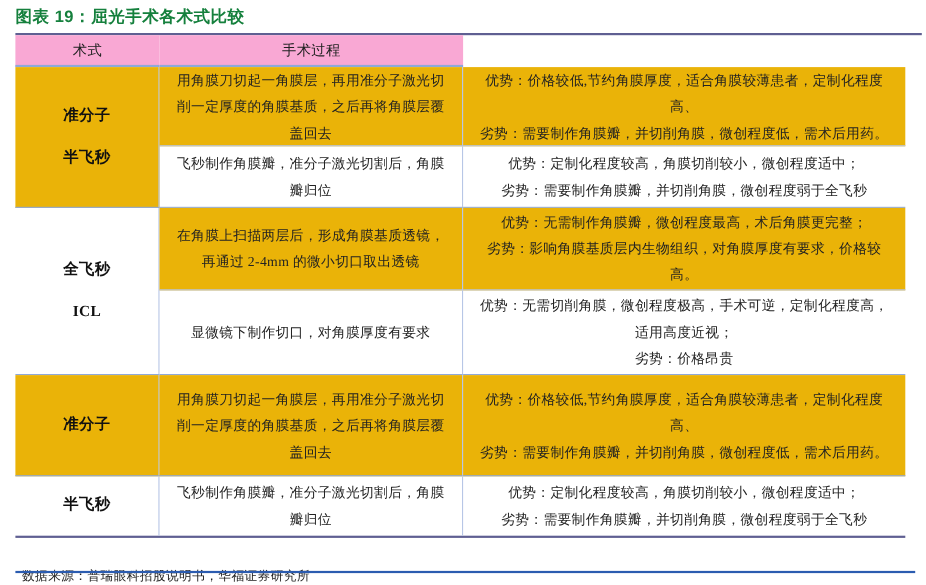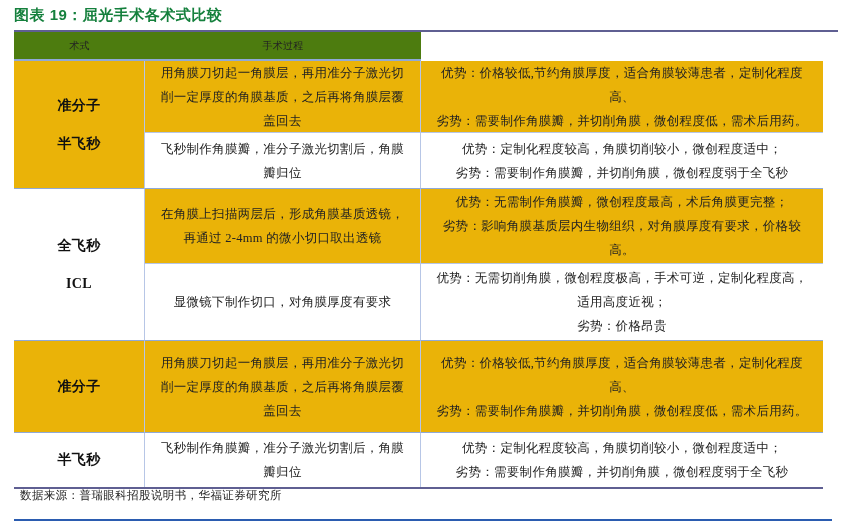--- a/index.html
+++ b/index.html
@@ -27,41 +27,41 @@
     box-sizing:border-box;
     border-bottom:2px solid #5f5f92;
     font-size:12.5px;line-height:24px;letter-spacing:0.3px;color:#222;
   }
   .cell{
     box-sizing:border-box;
     display:flex;flex-direction:column;justify-content:center;align-items:center;
     text-align:center;white-space:pre-line;
     padding:2px 8px;
   }
-  .hdr{font-size:10px;color:#222;border-bottom:2px solid #8fa9d8;background:#4d7c0f;}
+  .hdr{font-size:13px;color:#222;border-bottom:2px solid #8fa9d8;background:#f9a8d4;}
   .blue{background:#eab308;}
   .v{border-right:1px solid #b7c6e6;}
   .b-light{border-bottom:1px solid #b7c6e6;}
   .b-med{border-bottom:1px solid #8fa9d8;}
   .glabel{font-weight:bold;font-size:14px;line-height:38px;color:#111;}
   .proc{font-size:12.5px;}
   .adv{font-size:12.5px;}
   .adv .seg{white-space:pre-line;}
   
   .h1{grid-row:1;grid-column:1;} .h2{grid-row:1;grid-column:2;} .h3{grid-row:1;grid-column:3;}
   .gA{grid-row:2/4;grid-column:1;} .gB{grid-row:4/6;grid-column:1;}
   .gC{grid-row:6/7;grid-column:1;} .gD{grid-row:7/8;grid-column:1;}
   .r1p{grid-row:2;grid-column:2;} .r1a{grid-row:2;grid-column:3;}
   .r2p{grid-row:3;grid-column:2;} .r2a{grid-row:3;grid-column:3;}
   .r3p{grid-row:4;grid-column:2;} .r3a{grid-row:4;grid-column:3;}
   .r4p{grid-row:5;grid-column:2;} .r4a{grid-row:5;grid-column:3;}
   .r5p{grid-row:6;grid-column:2;} .r5a{grid-row:6;grid-column:3;}
   .r6p{grid-row:7;grid-column:2;} .r6a{grid-row:7;grid-column:3;}
   .source-line{
-    position:absolute;left:20px;top:488px;
+    position:absolute;left:20px;top:516px;
     font-size:11.5px;letter-spacing:0.4px;color:#222;
   }
   .page-rule{
     position:absolute;left:14px;top:519px;width:818px;height:2px;
     background:#2b5cb0;
   }
 </style>
 </head>
 <body>
 

